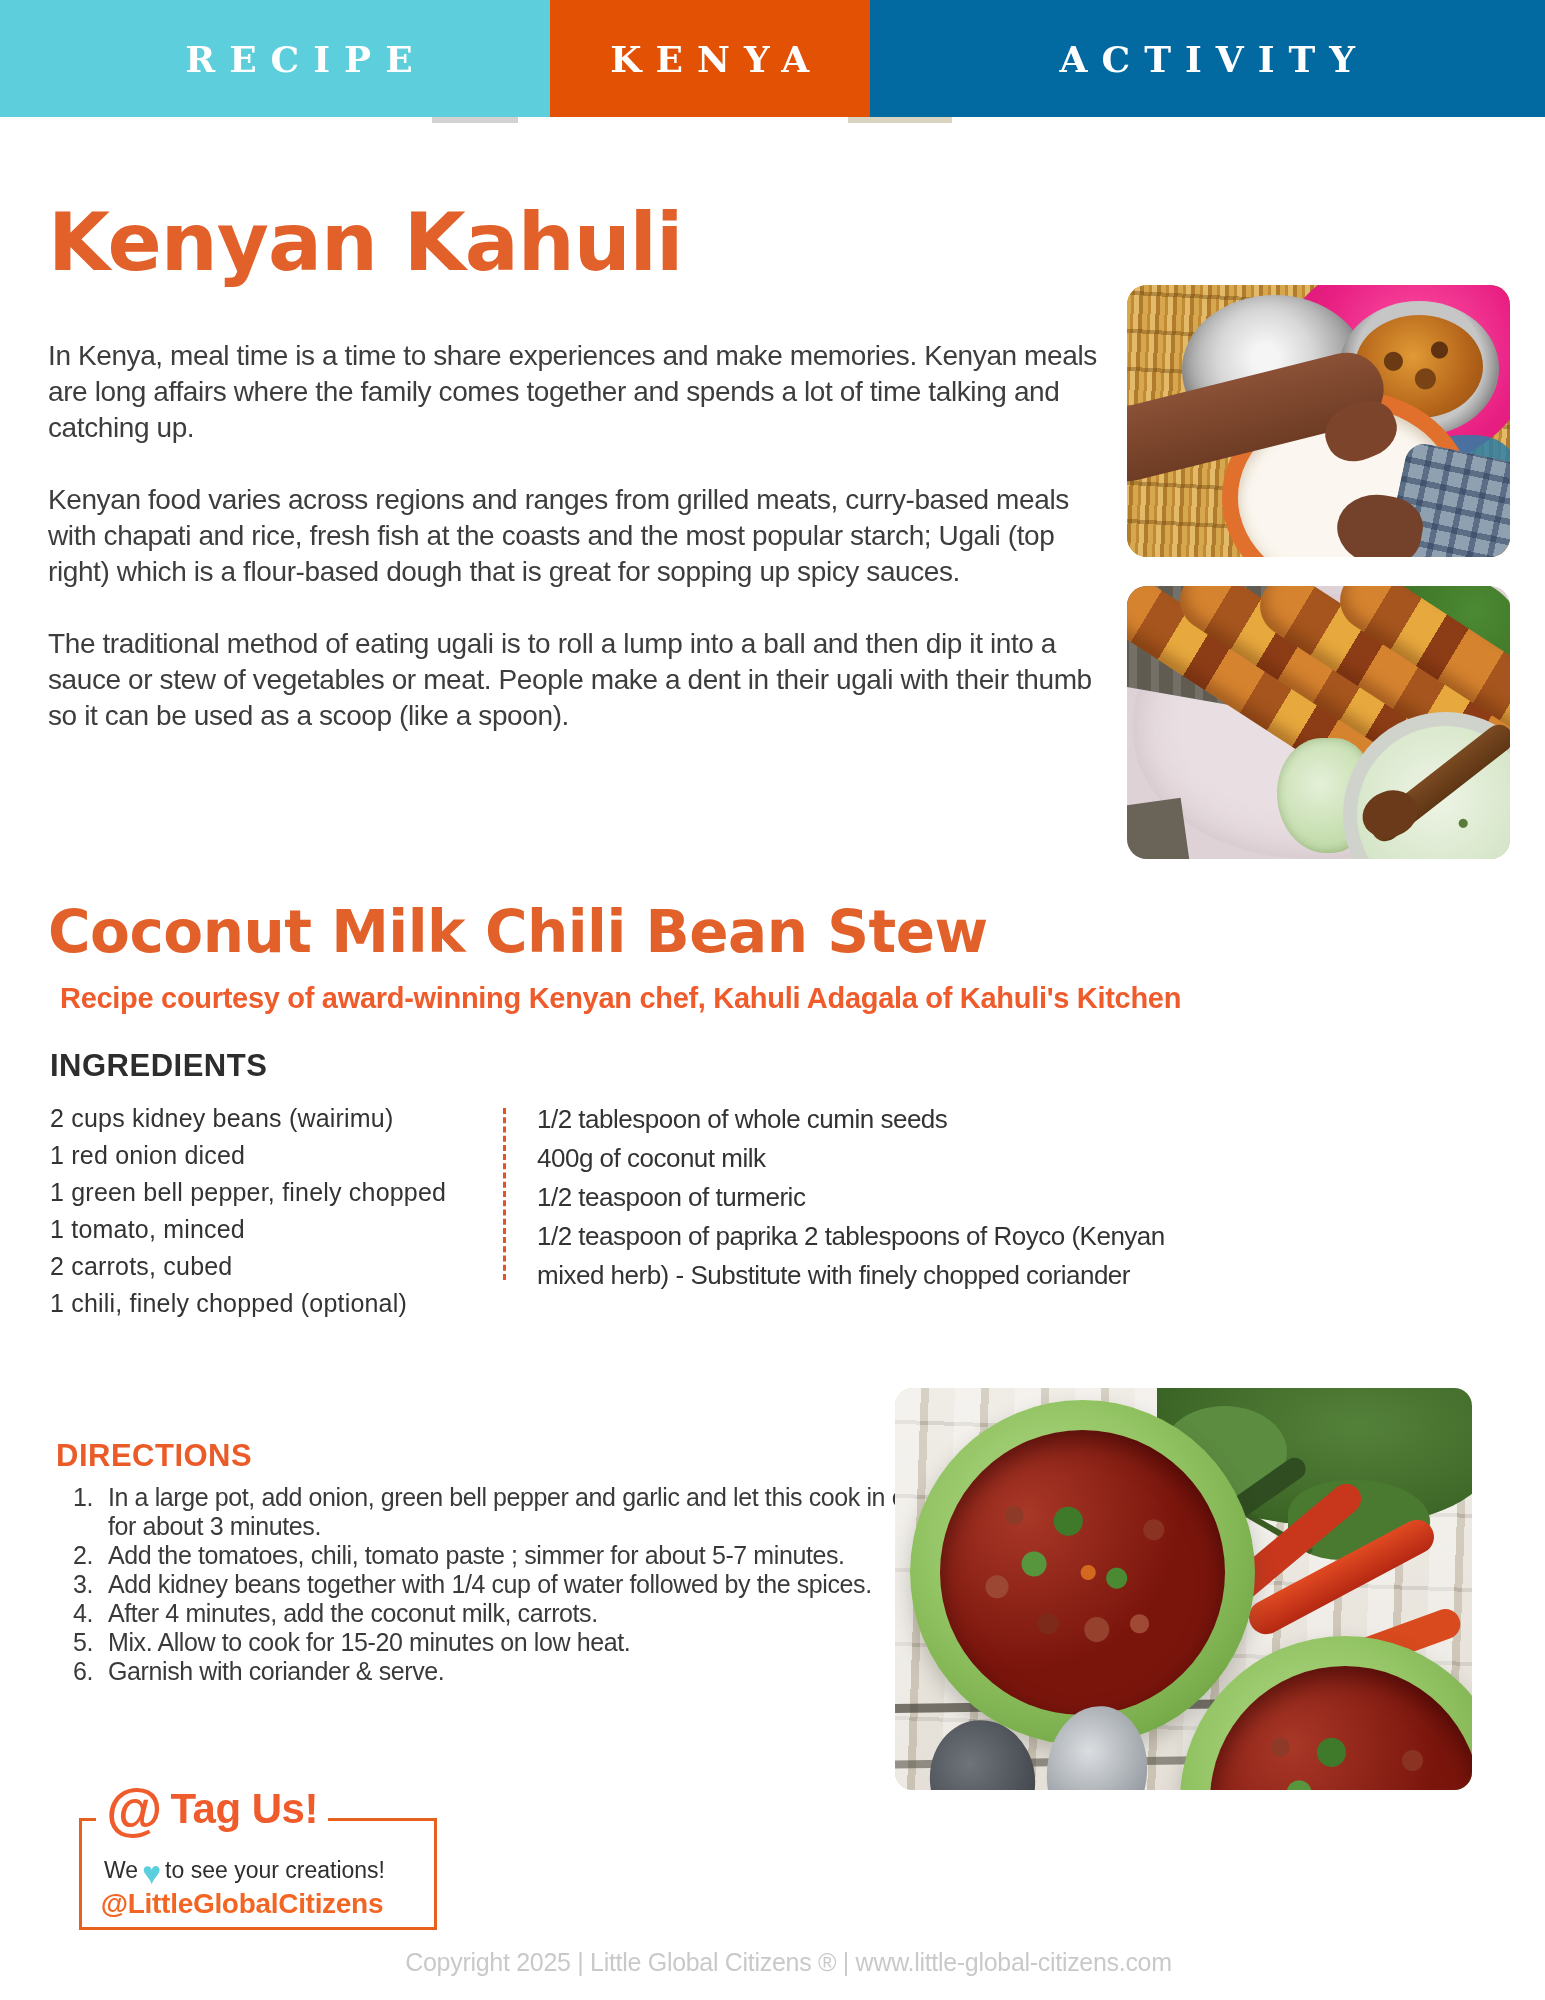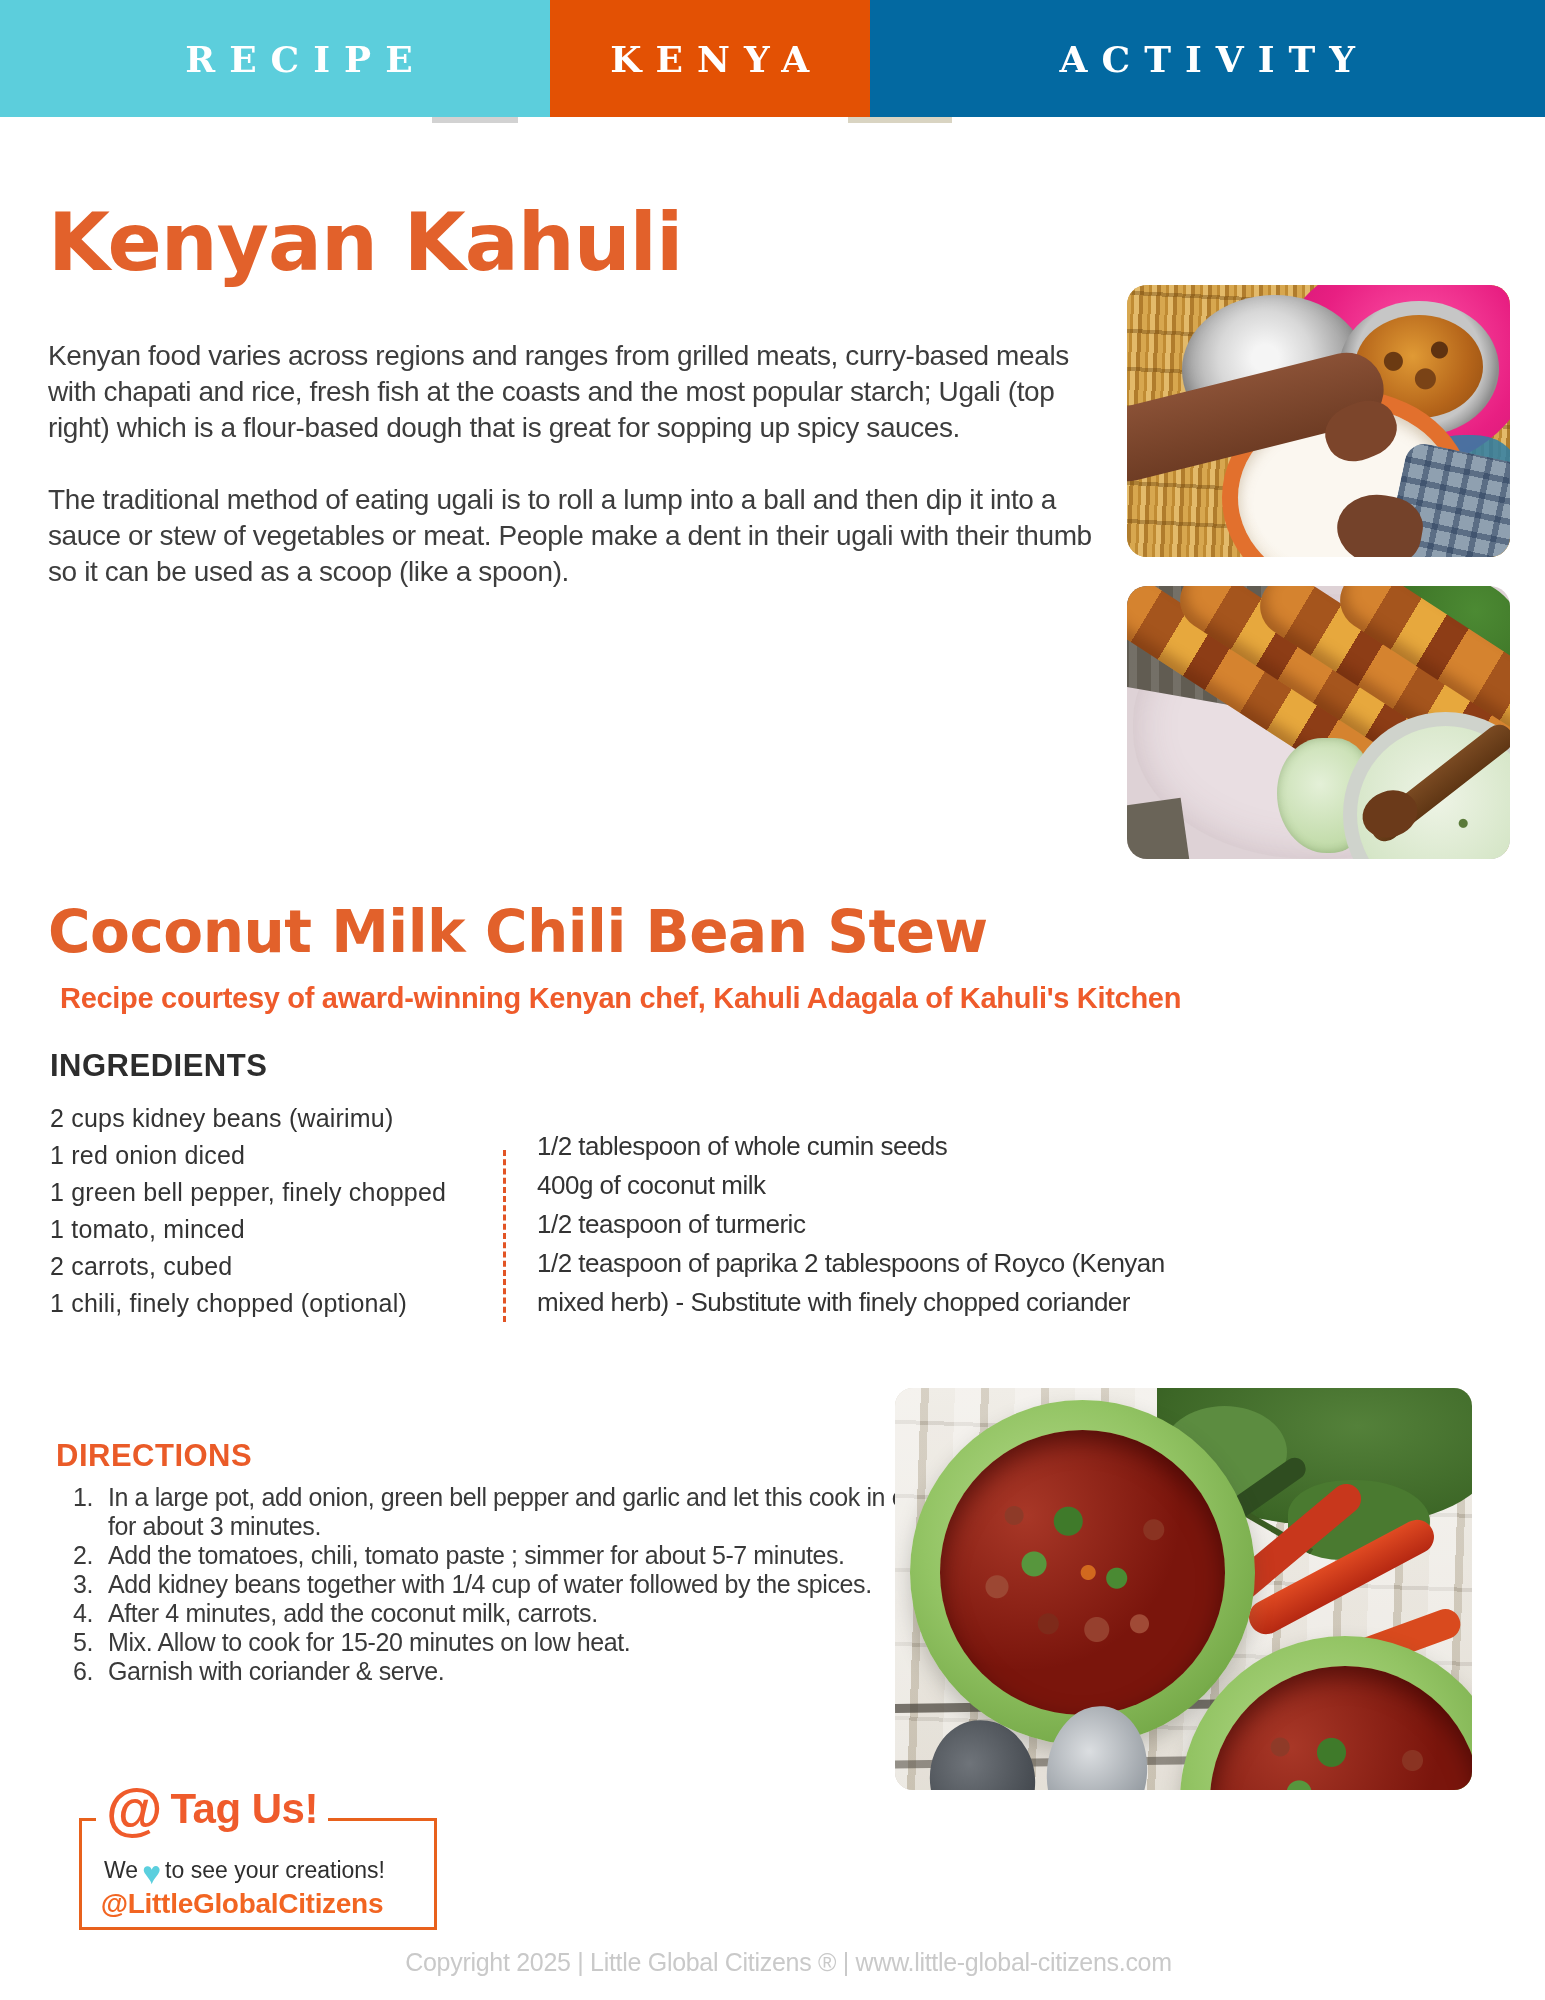--- a/index.html
+++ b/index.html
@@ -23,21 +23,21 @@
   .intro{left:48px;top:338px;width:1062px;color:#3d3d3d;font-size:28px;line-height:36px;letter-spacing:-0.4px;}
   .intro p{margin:0 0 36px 0;}
   .recipe-title{left:48px;top:898px;font-family:"DejaVu Sans",sans-serif;font-weight:800;
                 font-size:58px;color:#E2612B;letter-spacing:-0.5px;}
   .recipe-credit{left:60px;top:982px;font-size:29px;font-weight:bold;color:#EF5B2B;letter-spacing:-0.3px;}
   .sec-heading{font-size:31px;font-weight:bold;letter-spacing:0.5px;}
   .ing-heading{left:50px;top:1048px;color:#2d2d2d;}
   .dir-heading{left:56px;top:1438px;color:#EA5B28;}
 
   
-  .ingredients{left:50px;top:1100px;width:1400px;display:flex;align-items:flex-end;}
+  .ingredients{left:50px;top:1100px;width:1400px;display:flex;align-items:flex-start;}
   .ing-left{width:453px;}
   .ing-left ul,.ing-right ul{list-style:none;margin:0;padding:0;}
   .ing-left li{font-size:25px;line-height:37px;color:#333;letter-spacing:0.2px;}
   .ing-divider{border-left:3px dashed #E25425;height:172px;margin-top:8px;}
   .ing-right{padding-left:31px;width:692px;}
   .ing-right li{font-size:26px;line-height:39px;color:#333;letter-spacing:-0.5px;}
 
   
   .directions{left:73px;top:1483px;width:860px;margin:0;padding:0;list-style:none;counter-reset:step;}
   .directions li{position:relative;padding-left:35px;font-size:25px;line-height:29px;
@@ -172,20 +172,21 @@
     <div class="tab tab-recipe">RECIPE</div>
     <div class="tab tab-kenya">KENYA</div>
     <div class="tab tab-activity">ACTIVITY</div>
   </div>
   <div class="abs tab-shadow-a"></div>
   <div class="abs tab-shadow-b"></div>
 
   <div class="abs page-title">Kenyan Kahuli</div>
 
   <div class="abs intro">
+      <p>In Kenya, meal time is a time to share experiences and make memories.  Kenyan meals are long affairs where the family comes together and spends a lot of time talking and catching up.</p>
       <p>Kenyan food varies across regions and ranges from grilled meats, curry-based meals with chapati and rice, fresh fish at the coasts and the most popular starch; Ugali (top right) which is a flour-based dough that is great for sopping up spicy sauces.</p>
       <p>The traditional method of eating ugali is to roll a lump into a ball and then dip it into a sauce or stew of vegetables or meat. People make a dent in their ugali with their thumb so it can be used as a scoop (like a spoon).</p>
     </div>
 
   <div class="photo photo1">
     <div class="abs p1-bg"></div>
     <div class="abs p1-rows"></div>
     <div class="abs p1-cloth"></div>
     <div class="abs p1-teal"></div>
     <div class="abs p1-bowl-silver"></div>

